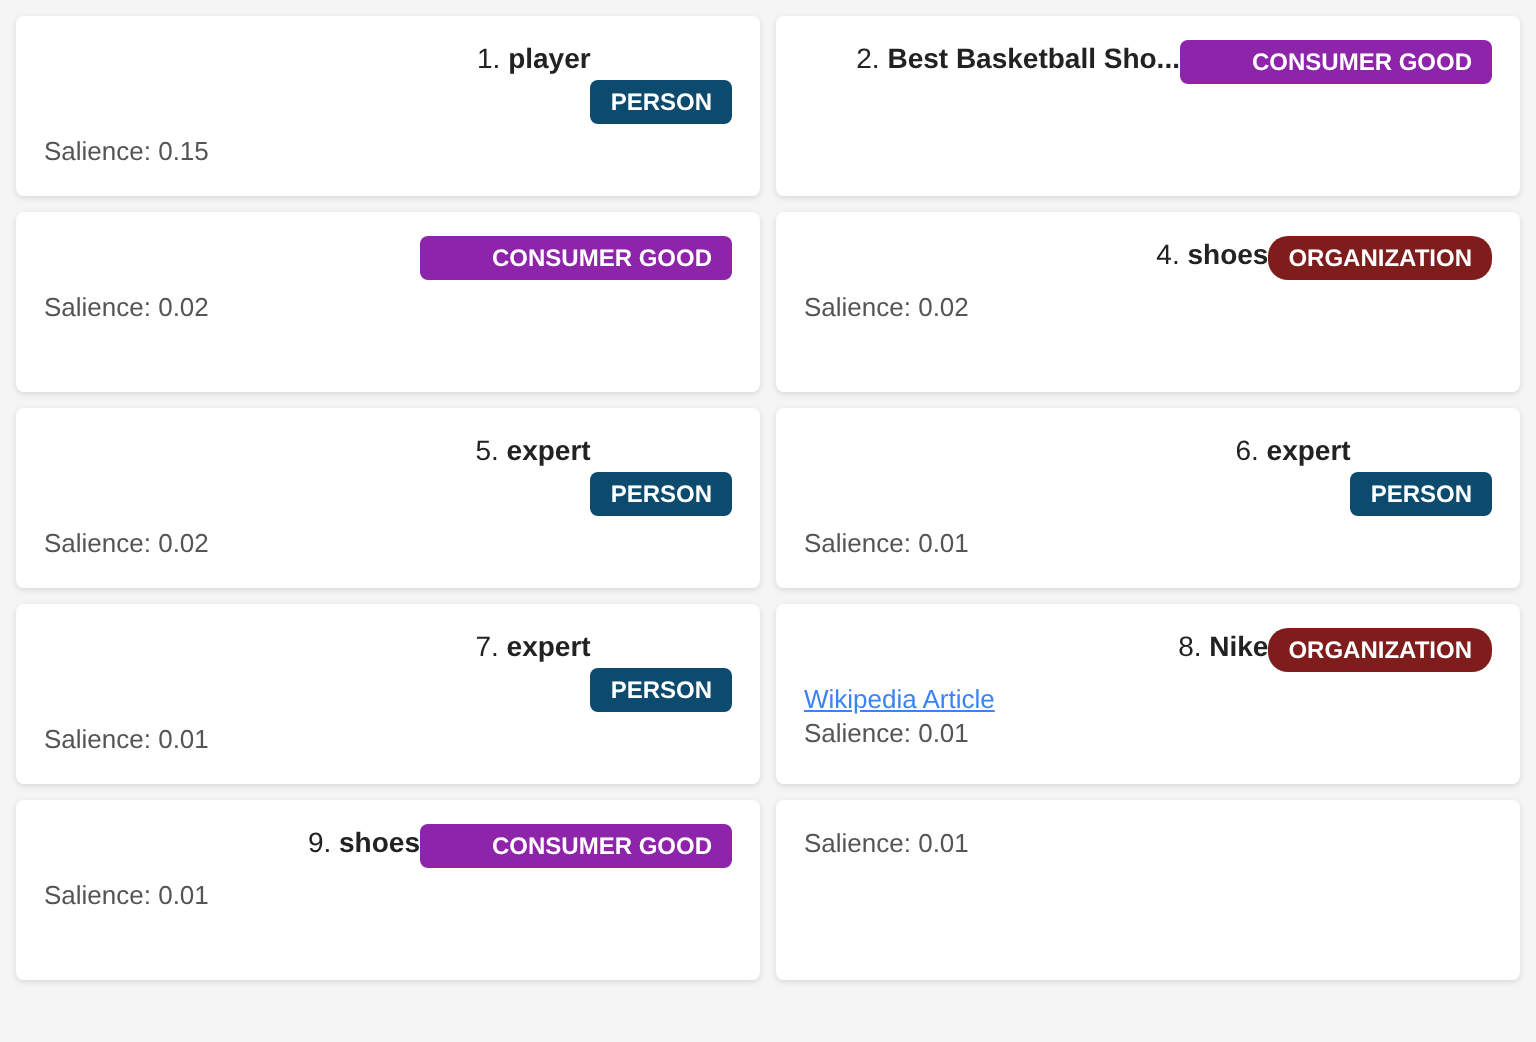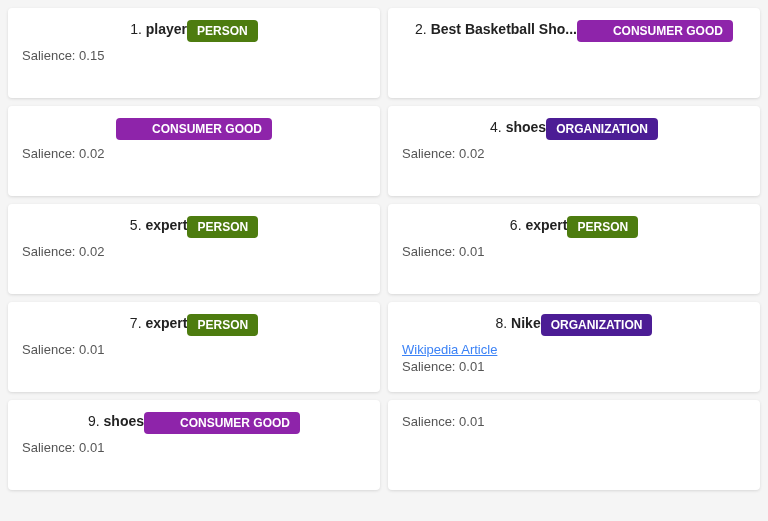--- a/index.html
+++ b/index.html
@@ -18,21 +18,21 @@
     .card {
       background: #fff;
       border-radius: 4px;
       box-shadow: 0 1px 3px rgba(0,0,0,0.12);
       padding: 12px 14px 14px 14px;
       position: relative;
       min-height: 90px;
     }
     .card-header {
       display: flex;
-      justify-content: center;
+      justify-content: flex-end;
       align-items: flex-start;
       margin-bottom: 6px;
     }
     .card-title {
       font-size: 14px;
       color: #222;
       max-width: 220px;
       line-height: 1.3;
     }
     .card-title .num {
@@ -44,23 +44,23 @@
     .badge {
       display: inline-block;
       padding: 4px 10px;
       border-radius: 4px;
       font-size: 12px;
       font-weight: bold;
       color: #fff;
       white-space: nowrap;
       flex-shrink: 0;
     }
-    .badge-person { background: #4d7c0f; }
+    .badge-person { background: #0c4a6e; margin-top: 20px; }
     .badge-consumer-good { background: #8e24aa; padding-left: 36px; }
-    .badge-organization { background: #4c1d95; }
+    .badge-organization { background: #7f1d1d; border-radius: 10px; }
     .badge-other { background: #9e9e9e; }
 
     .salience {
       font-size: 13px;
       color: #555;
       margin-top: 2px;
     }
     .wiki-link {
       color: #3b82f6;
       font-size: 13px;

